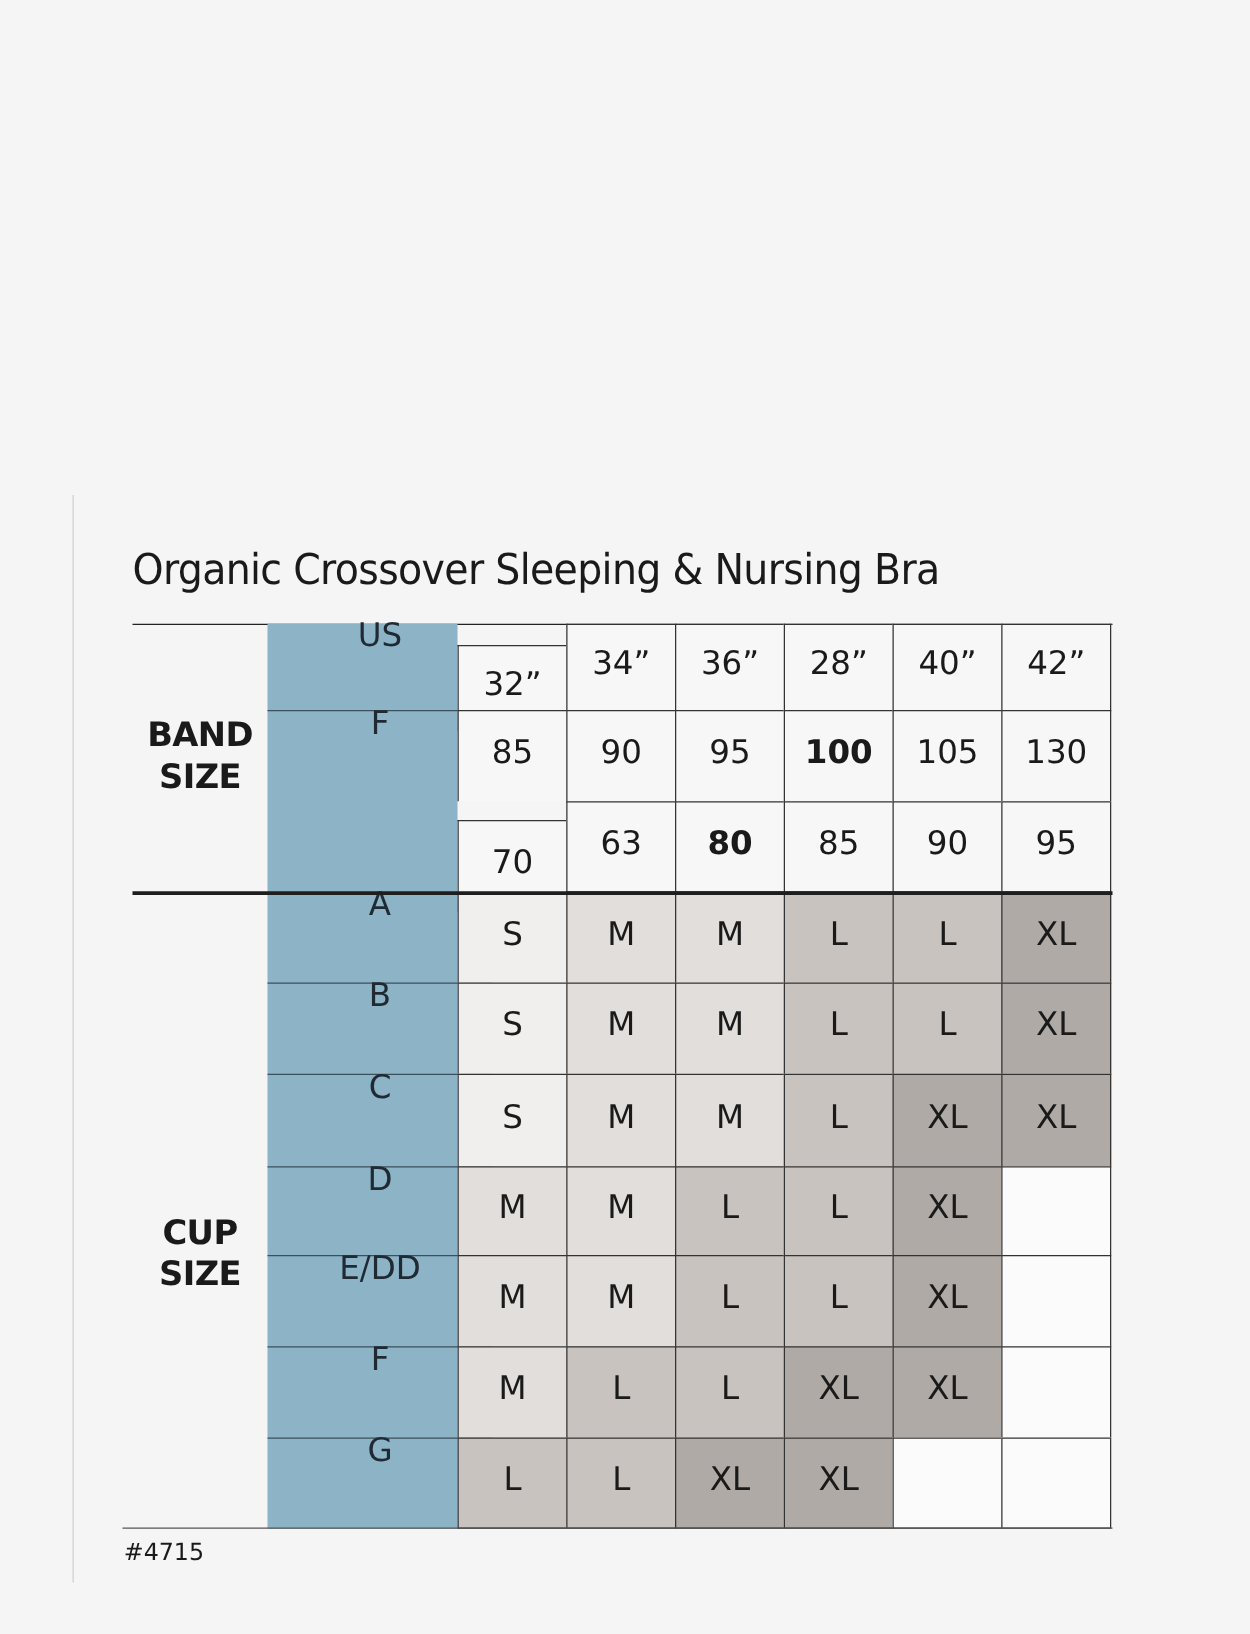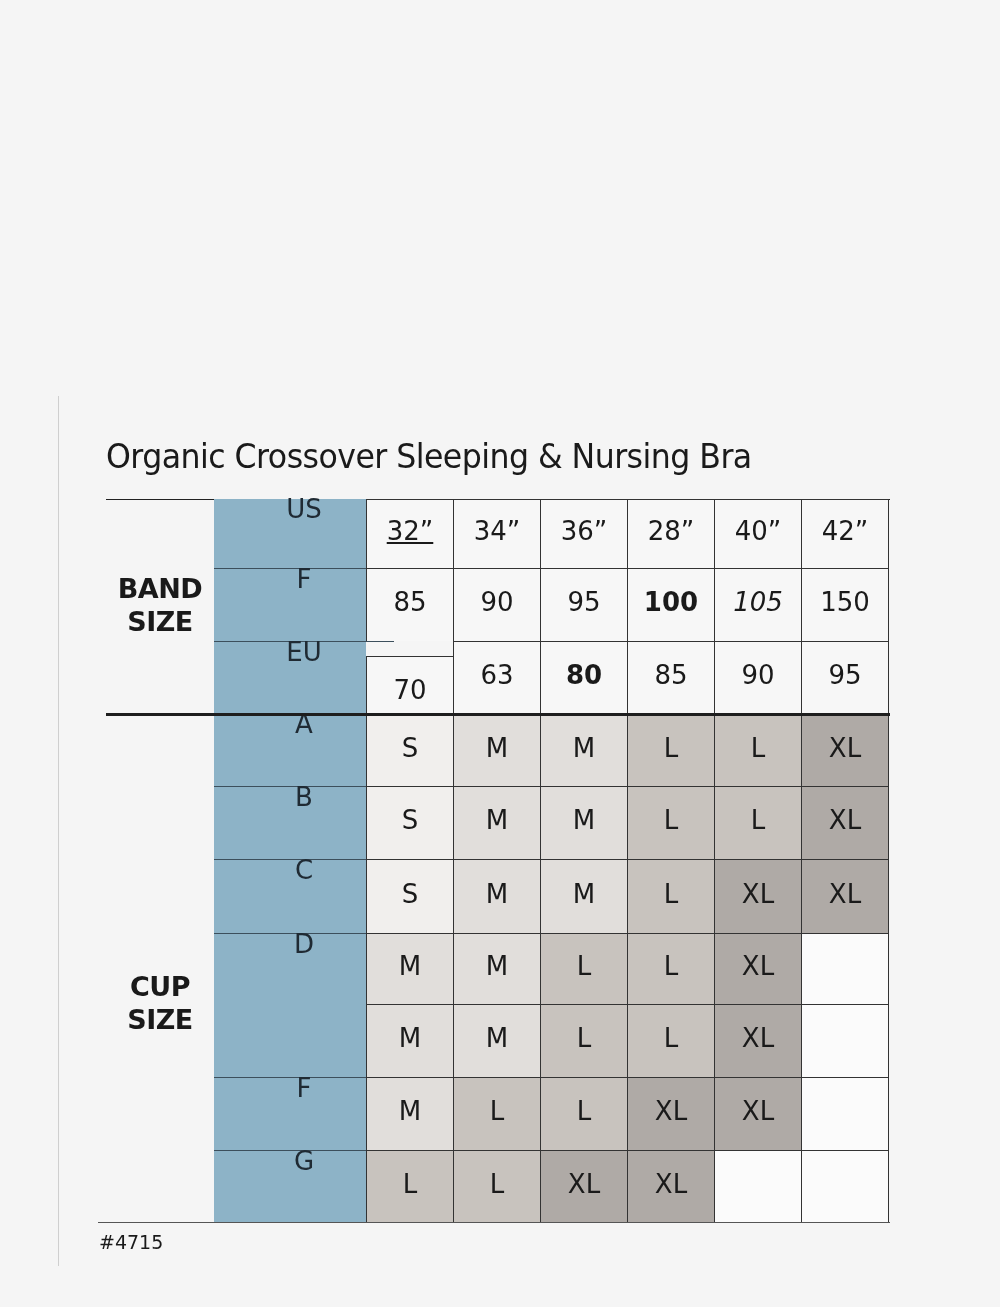--- a/index.html
+++ b/index.html
@@ -86,44 +86,44 @@
   <div>SIZE</div>
 </div>
 
 <div class="label-col" id="label-col" style="top: 499px; height: 724px;">
     <div class="label-cell first" style="top: 0px; height: 69px;">
       <span>US</span>
     </div>
     <div class="label-cell" style="top: 69px; height: 73px;">
       <span>F</span>
     </div>
-    <div class="label-cell" style="top: 142px; height: 73px;">
-      <span>EU</span>
-    </div>
     <div class="label-cell first" style="top: 215px; height: 72px;">
       <span>A</span>
     </div>
     <div class="label-cell" style="top: 287px; height: 73px;">
       <span>B</span>
     </div>
     <div class="label-cell" style="top: 360px; height: 74px;">
       <span>C</span>
     </div>
     <div class="label-cell" style="top: 434px; height: 71px;">
       <span>D</span>
     </div>
+    <div class="label-cell" style="top: 505px; height: 73px;">
+      <span>E/DD</span>
+    </div>
     <div class="label-cell" style="top: 578px; height: 73px;">
       <span>F</span>
     </div>
     <div class="label-cell" style="top: 651px; height: 73px;">
       <span>G</span>
     </div>
   </div>
 <div class="grid" id="grid">
-    <div class="cell band" style="left: 0px; top: 0px; width: 87px; height: 69px; text-decoration: underline;">
+    <div class="cell band" style="left: 0px; top: 17px; width: 87px; height: 69px;">
       <span style="transform: translateY(-3px);">32”</span>
     </div>
     <div class="cell band" style="left: 87px; top: 0px; width: 87px; height: 69px;">
       <span style="transform: translateY(-3px);">34”</span>
     </div>
     <div class="cell band" style="left: 174px; top: 0px; width: 87px; height: 69px;">
       <span style="transform: translateY(-3px);">36”</span>
     </div>
     <div class="cell band" style="left: 261px; top: 0px; width: 87px; height: 69px;">
       <span style="transform: translateY(-3px);">28”</span>
@@ -140,24 +140,24 @@
     <div class="cell band" style="left: 87px; top: 69px; width: 87px; height: 73px;">
       <span style="transform: translateY(-3px);">90</span>
     </div>
     <div class="cell band" style="left: 174px; top: 69px; width: 87px; height: 73px;">
       <span style="transform: translateY(-3px);">95</span>
     </div>
     <div class="cell band" style="left: 261px; top: 69px; width: 87px; height: 73px;">
       <span style="transform: translateY(-3px); font-weight: bold;">100</span>
     </div>
     <div class="cell band" style="left: 348px; top: 69px; width: 87px; height: 73px;">
-      <span style="transform: translateY(-3px); font-style: italic;">105</span>
+      <span style="transform: translateY(-3px);">105</span>
     </div>
     <div class="cell band last-col" style="left: 435px; top: 69px; width: 88px; height: 73px;">
-      <span style="transform: translateY(-3px);">150</span>
+      <span style="transform: translateY(-3px);">130</span>
     </div>
     <div class="cell band" style="left: 0px; top: 157px; width: 87px; height: 73px; border-bottom: 1px solid rgb(51, 51, 51);">
       <span style="transform: translateY(-3px);">70</span>
     </div>
     <div class="cell band" style="left: 87px; top: 142px; width: 87px; height: 73px; border-bottom: 1px solid rgb(51, 51, 51);">
       <span style="transform: translateY(-3px);">63</span>
     </div>
     <div class="cell band" style="left: 174px; top: 142px; width: 87px; height: 73px; border-bottom: 1px solid rgb(51, 51, 51);">
       <span style="transform: translateY(-3px); font-weight: bold;">80</span>
     </div>

